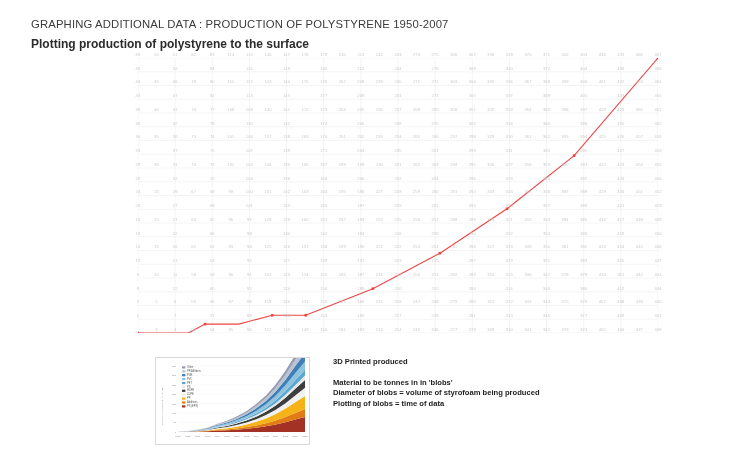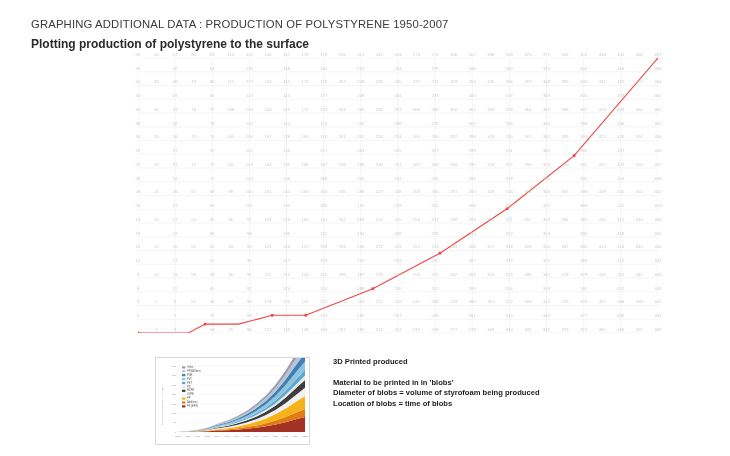--- a/index.html
+++ b/index.html
@@ -701,16 +701,16 @@
         <text x="31" y="45.1" class="thumb-legend-text">Additives</text>
         <rect x="26" y="47.3" width="3.4" height="2.2" fill="#a33224"></rect>
         <text x="31" y="49" class="thumb-legend-text">PS (EPS)</text>
       </g>
     <text id="thumb-ylabel-text" class="thumb-axis-text" transform="rotate(-90 7 48)" x="7" y="48" text-anchor="middle" style="font-size:2.3px;">Production of plastics (million tonnes)</text>
   </svg>
 </div>
 
 <div id="annotations">
   <div id="anno-heading">3D Printed produced</div>
-  <div class="anno-line">Material to be printed in in 'blobs'</div>
+  <div class="anno-line">Material to be tonnes in in 'blobs'</div>
   <div class="anno-line">Diameter of blobs = volume of styrofoam being produced</div>
-  <div class="anno-line">Location of blobs = time of blobs</div>
+  <div class="anno-line">Plotting of blobs = time of data</div>
 </div>
 
 </body></html>

